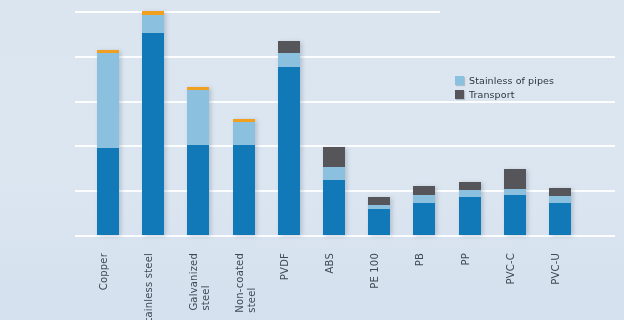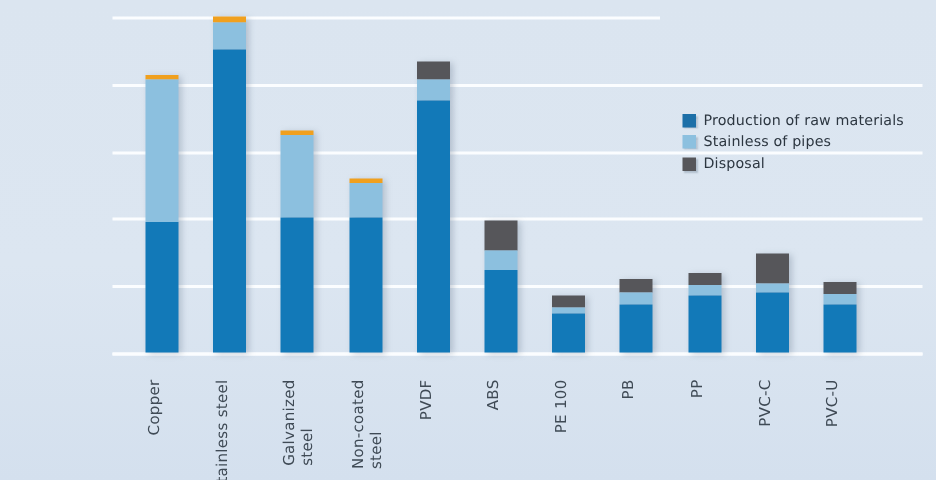--- a/index.html
+++ b/index.html
@@ -208,26 +208,22 @@
           <span class="vert">PVC-C</span>
         </div>
         <div class="xlabel-stack" style="left: 476px;">
           <span class="vert">PVC-U</span>
         </div>
       </div>
   </div>
 
   <div class="legend" id="legend">
       <div class="legend-row">
-        <span class="swatch sw-raw"></span>
-        <span class="legend-label">Production of raw materials</span>
-      </div>
-      <div class="legend-row">
         <span class="swatch sw-pipes"></span>
         <span class="legend-label">Stainless of pipes</span>
       </div>
       <div class="legend-row">
         <span class="swatch sw-disposal"></span>
-        <span class="legend-label">Disposal</span>
+        <span class="legend-label">Transport</span>
       </div>
     </div>
 
 </div>
 
 </body></html>

